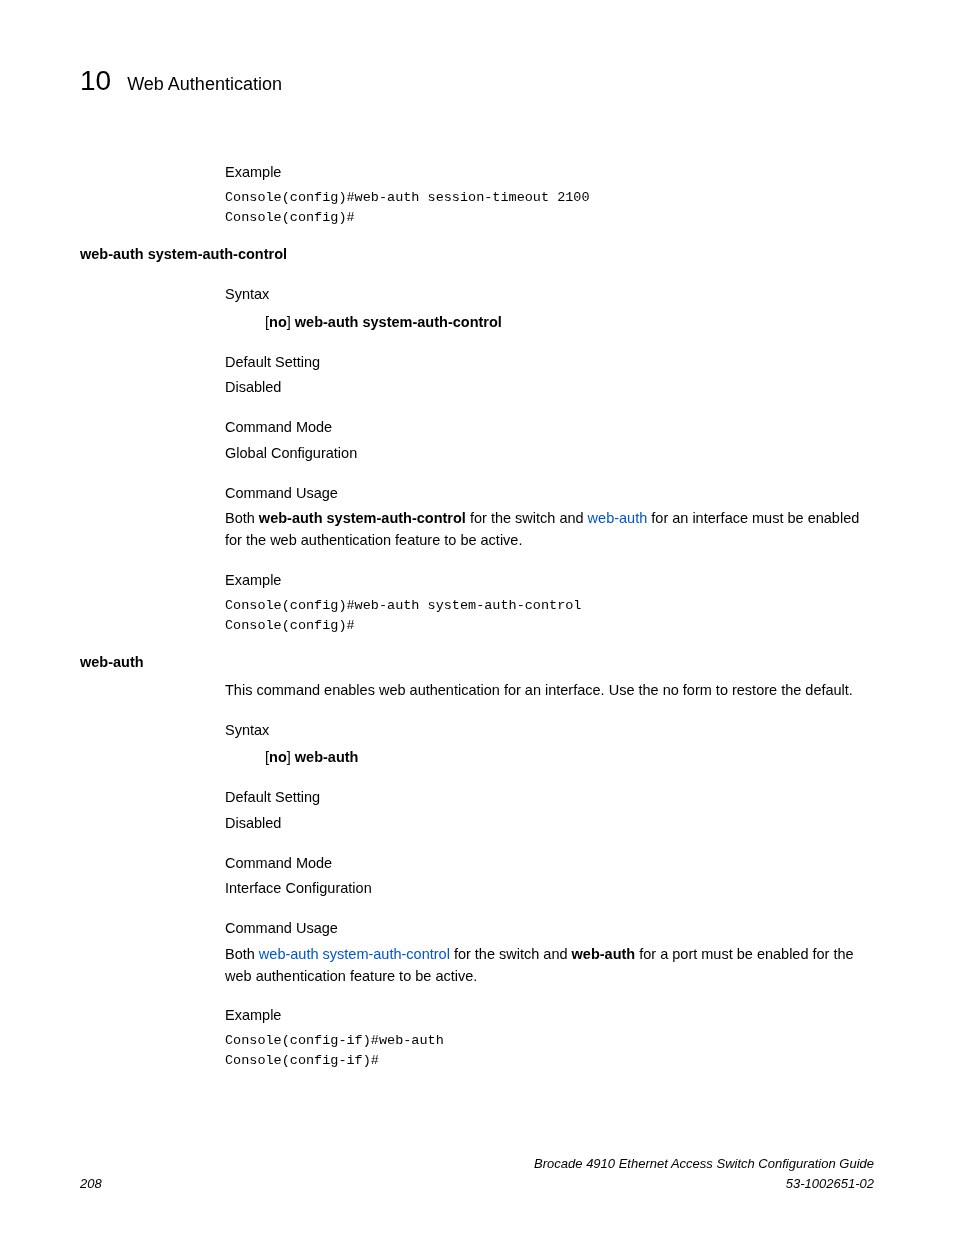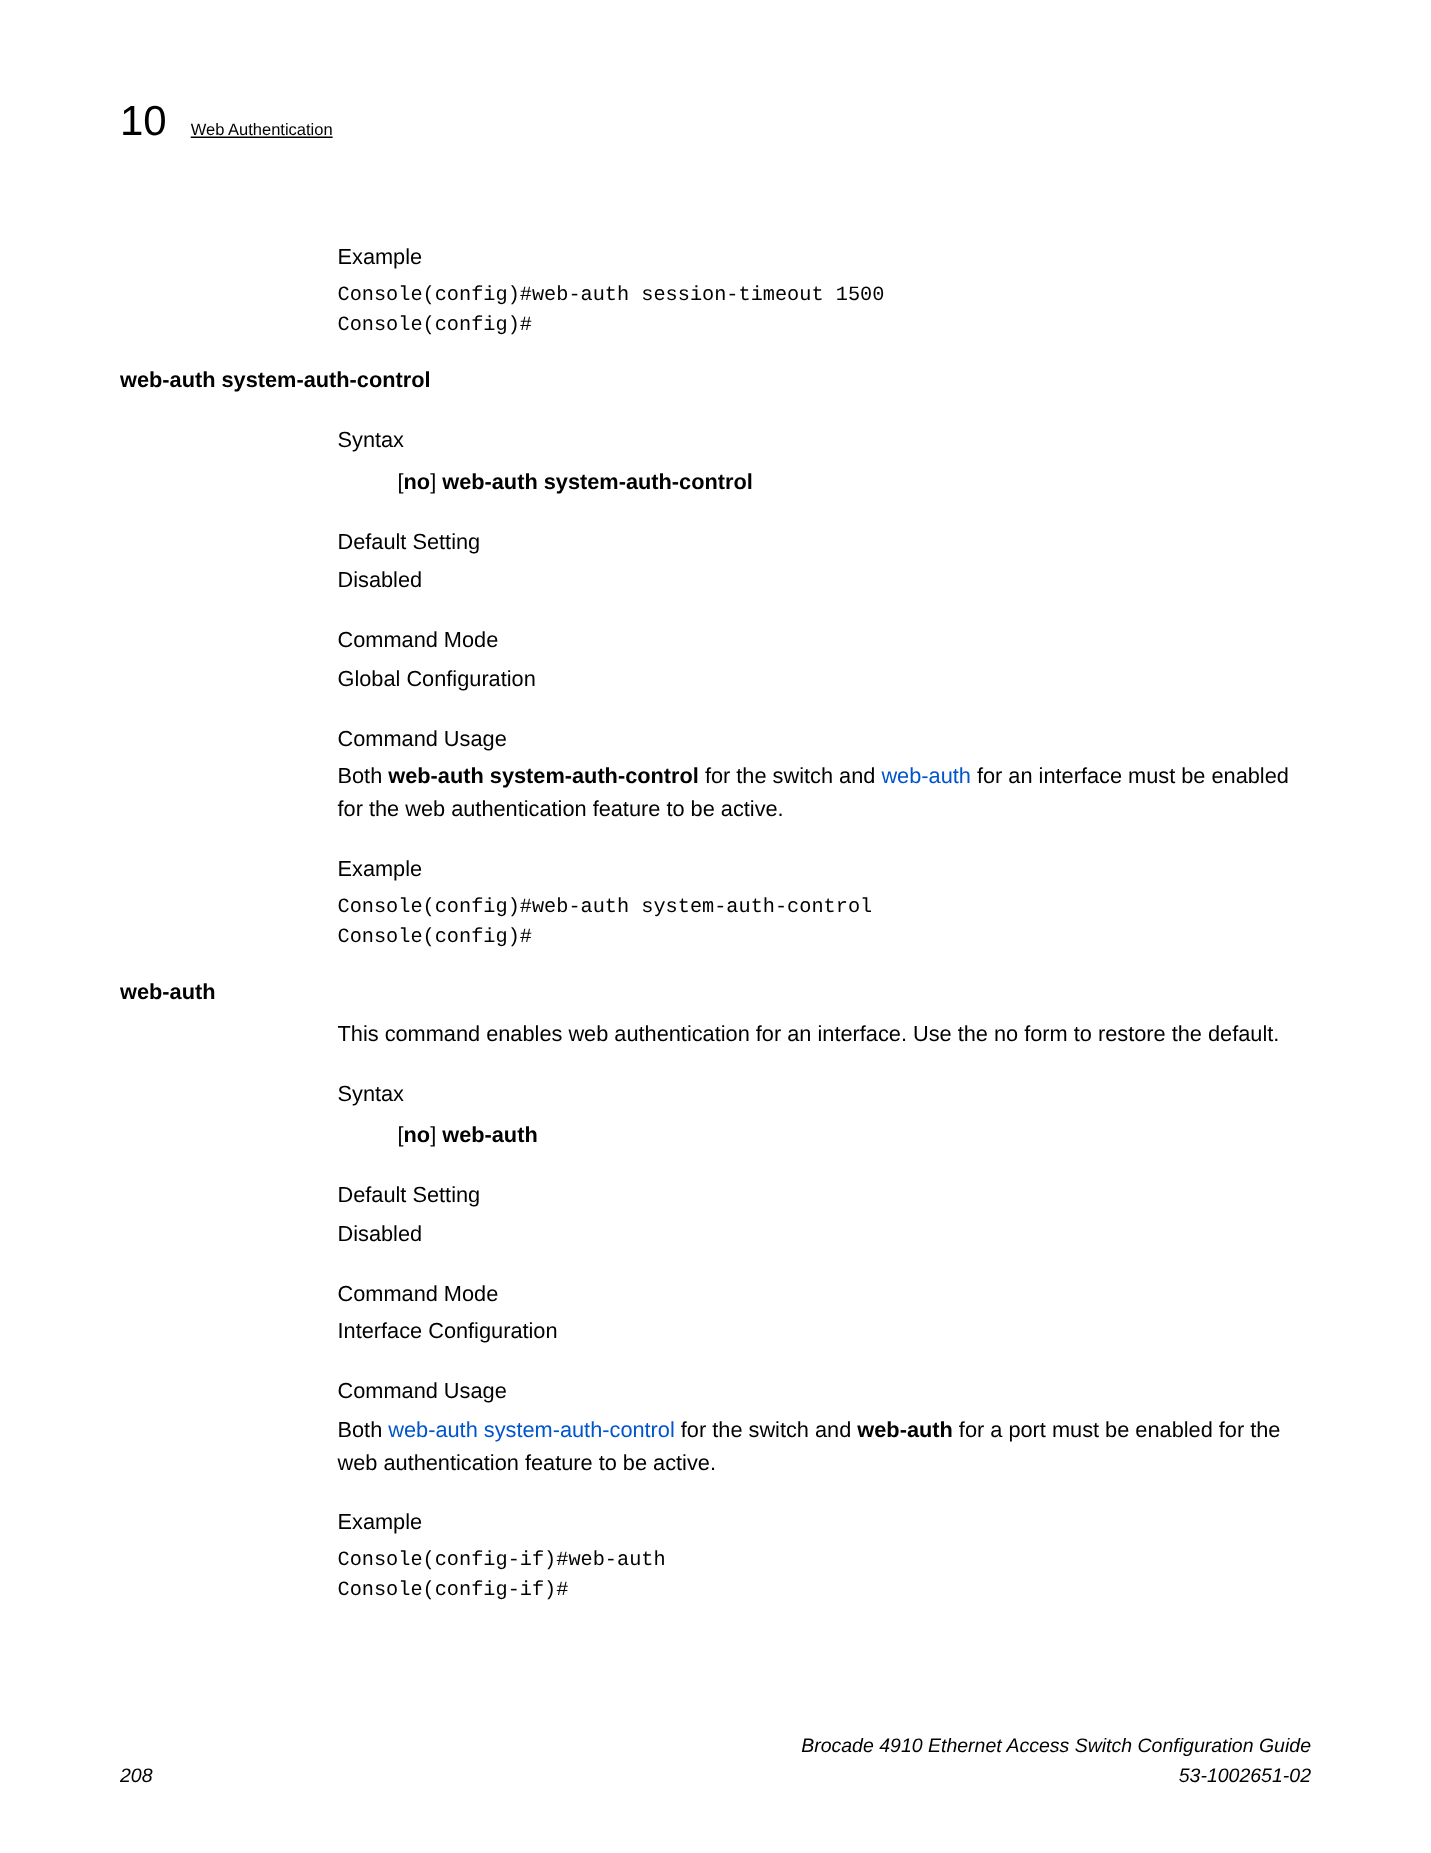--- a/index.html
+++ b/index.html
@@ -18,23 +18,22 @@
     display: flex;
     align-items: baseline;
     margin-bottom: 60px;
   }
   .chapter-num {
     font-size: 28px;
     font-weight: normal;
     margin-right: 16px;
   }
   .header-title {
-    font-size: 11px;
+    font-size: 18px;
     font-weight: normal;
-    text-decoration: underline;
   }
   .left-label {
     font-weight: bold;
     margin-top: 8px;
     margin-bottom: 6px;
   }
   .content-block {
     margin-left: 145px;
     margin-bottom: 16px;
   }
@@ -74,21 +73,21 @@
 </head>
 <body>
 
 <div class="header-row">
   <span class="chapter-num">10</span>
   <span class="header-title">Web Authentication</span>
 </div>
 
 <div class="content-block">
   <div class="section-heading">Example</div>
-  <pre class="code">Console(config)#web-auth session-timeout 1500
+  <pre class="code">Console(config)#web-auth session-timeout 2100
 Console(config)#</pre>
 </div>
 
 <div class="left-label">web-auth system-auth-control</div>
 
 <div class="content-block">
 
   <div class="section-heading">Syntax</div>
   <div class="syntax-indent">
     <span>[</span><span class="bold">no</span><span>] </span><span class="bold">web-auth system-auth-control</span>

